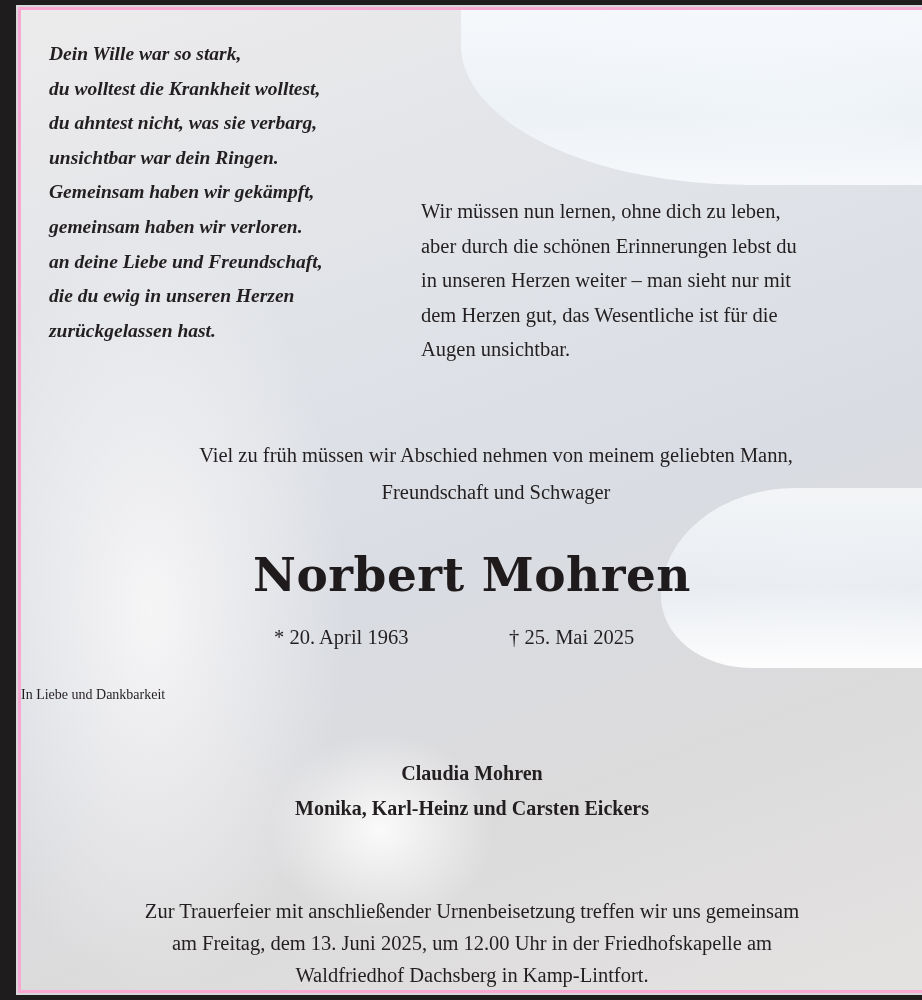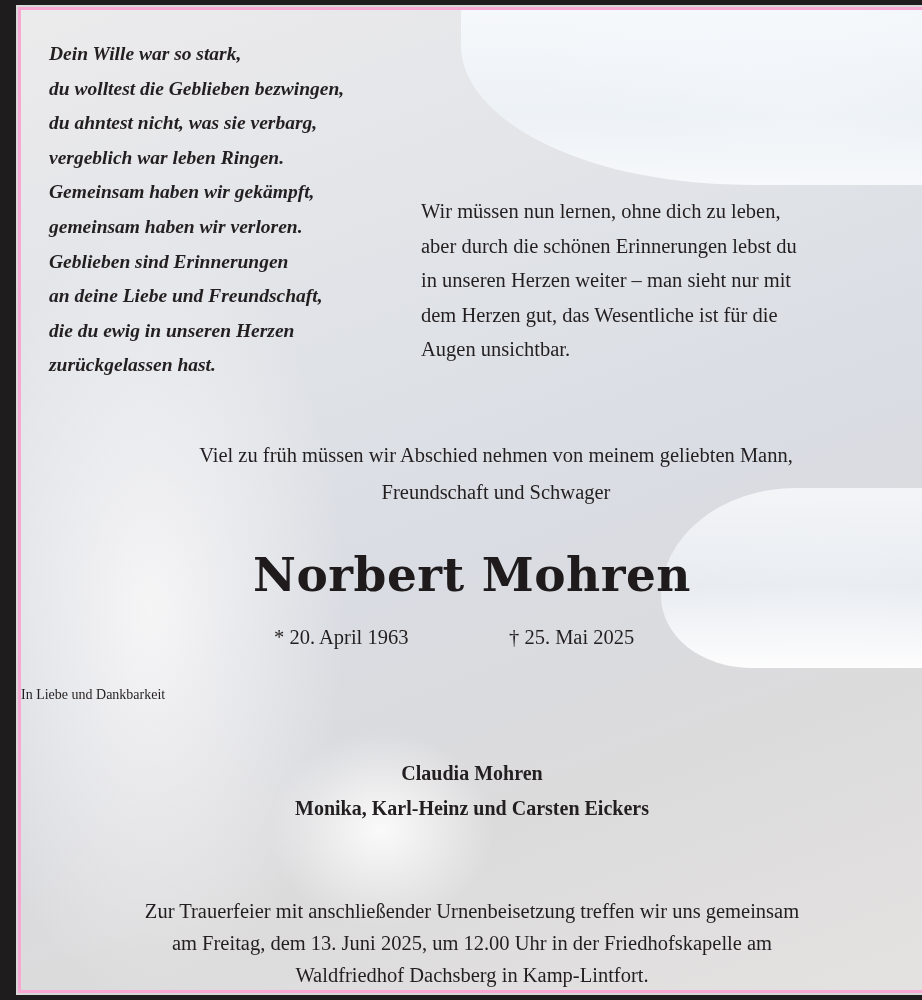--- a/index.html
+++ b/index.html
@@ -77,26 +77,25 @@
 </head>
 <body>
 
 <div class="frame">
   <div class="inner">
     <div class="surf-top"></div>
     <div class="surf-right"></div>
 
     <div class="poem">
       <div>Dein Wille war so stark,</div>
-      <div>du wolltest die Geblieben bezwingen,</div>
+      <div>du wolltest die Krankheit wolltest,</div>
       <div>du ahntest nicht, was sie verbarg,</div>
-      <div>vergeblich war leben Ringen.</div>
+      <div>unsichtbar war dein Ringen.</div>
       <div>Gemeinsam haben wir gekämpft,</div>
       <div>gemeinsam haben wir verloren.</div>
-      <div>Geblieben sind Erinnerungen</div>
       <div>an deine Liebe und Freundschaft,</div>
       <div>die du ewig in unseren Herzen</div>
       <div>zurückgelassen hast.</div>
     </div>
 
     <div class="quote">
       <div>Wir müssen nun lernen, ohne dich zu leben,</div>
       <div>aber durch die schönen Erinnerungen lebst du</div>
       <div>in unseren Herzen weiter – man sieht nur mit</div>
       <div>dem Herzen gut, das Wesentliche ist für die</div>

